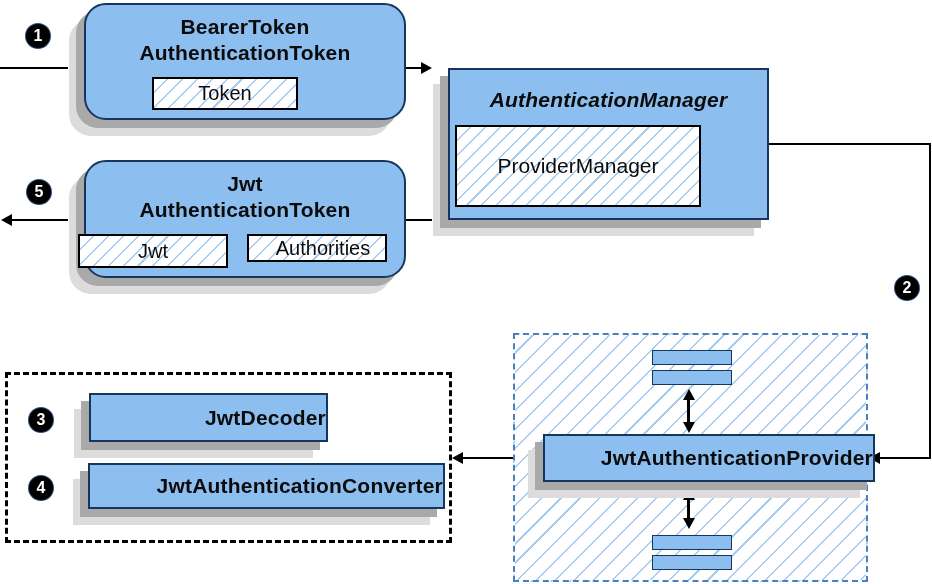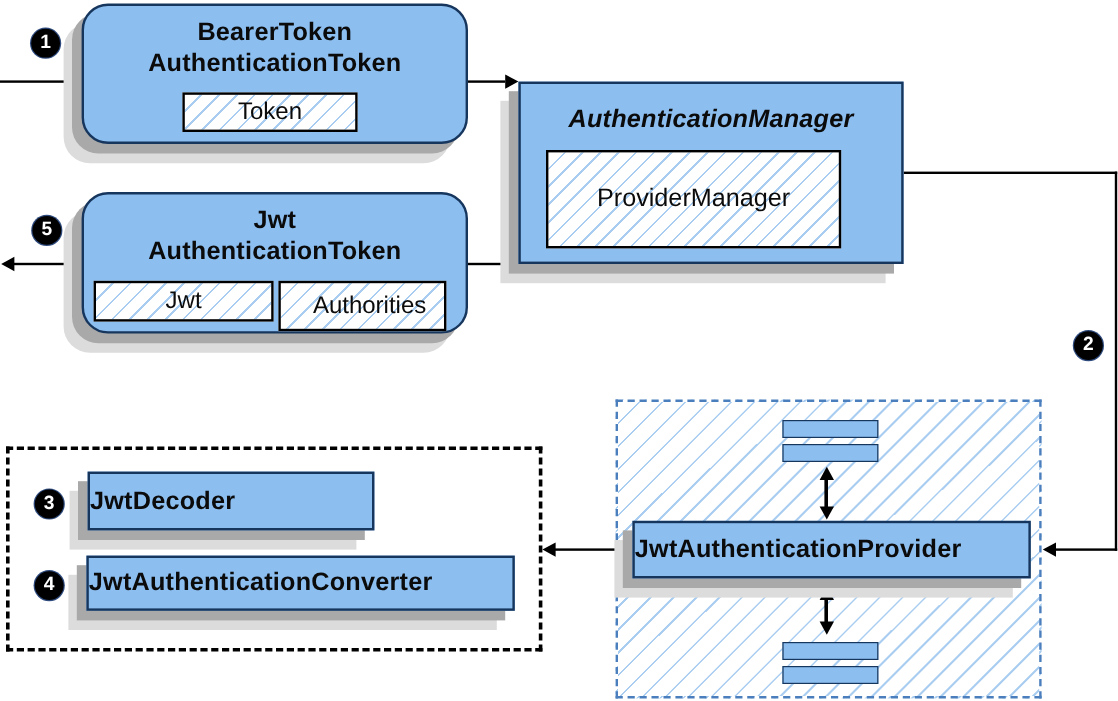--- a/index.html
+++ b/index.html
@@ -19,27 +19,28 @@
   html,body{margin:0;padding:0;background:#ffffff;}
   .canvas{
     position:relative;width:932px;height:584px;background:#ffffff;overflow:hidden;
     font-family:"Liberation Sans","DejaVu Sans",sans-serif;color:var(--text);
   }
   
   .box{
     position:absolute;background:var(--node-fill);
     border:2px solid var(--node-border);box-sizing:border-box;
     box-shadow:-8px 8px 0 0 var(--shadow-dark),-15px 16px 0 0 var(--shadow-light);
+    margin-left:16px;
   }
   .rounded{border-radius:22px;}
   .title{
     font-weight:bold;font-size:21px;line-height:26px;text-align:center;
     letter-spacing:0.2px;
   }
-  .center-wrap{display:flex;align-items:center;justify-content:flex-start;height:100%;}
+  .center-wrap{display:flex;align-items:center;justify-content:flex-end;height:100%;}
   
   .inner{
     position:absolute;background-color:#ffffff;
     background-image:repeating-linear-gradient(135deg,transparent 0px,transparent 9px,var(--hatch-line) 9px,var(--hatch-line) 10.5px);
     border:2px solid var(--inner-border);box-sizing:border-box;
     display:flex;align-items:center;justify-content:center;
     font-weight:normal;font-size:20px;
   }
   
   .providers-box{
@@ -124,21 +125,21 @@
   </div>
   <div class="inner" style="left:455px;top:125px;width:246px;height:82px;font-size:21px;">ProviderManager</div>
 
   <div class="box rounded" style="left:68px;top:160px;width:322px;height:118px;">
     <div class="title" style="margin-top:9px;">
       <div>Jwt</div>
       <div>AuthenticationToken</div>
     </div>
   </div>
   <div class="inner" style="left:78px;top:234px;width:150px;height:34px;">Jwt</div>
-  <div class="inner" style="left:232px;top:234px;width:140px;height:42px;padding-left:12px;">Authorities</div>
+  <div class="inner" style="left:247px;top:234px;width:140px;height:28px;padding-left:12px;">Authorities</div>
 
   <div class="box" style="left:527px;top:434px;width:332px;height:48px;">
     <div class="center-wrap">
       <div class="title">JwtAuthenticationProvider</div>
     </div>
   </div>
 
   <div class="black-dashed" style="left:5px;top:372px;width:447px;height:171px;"></div>
 
   <div class="box" style="left:73px;top:393px;width:239px;height:49px;">

